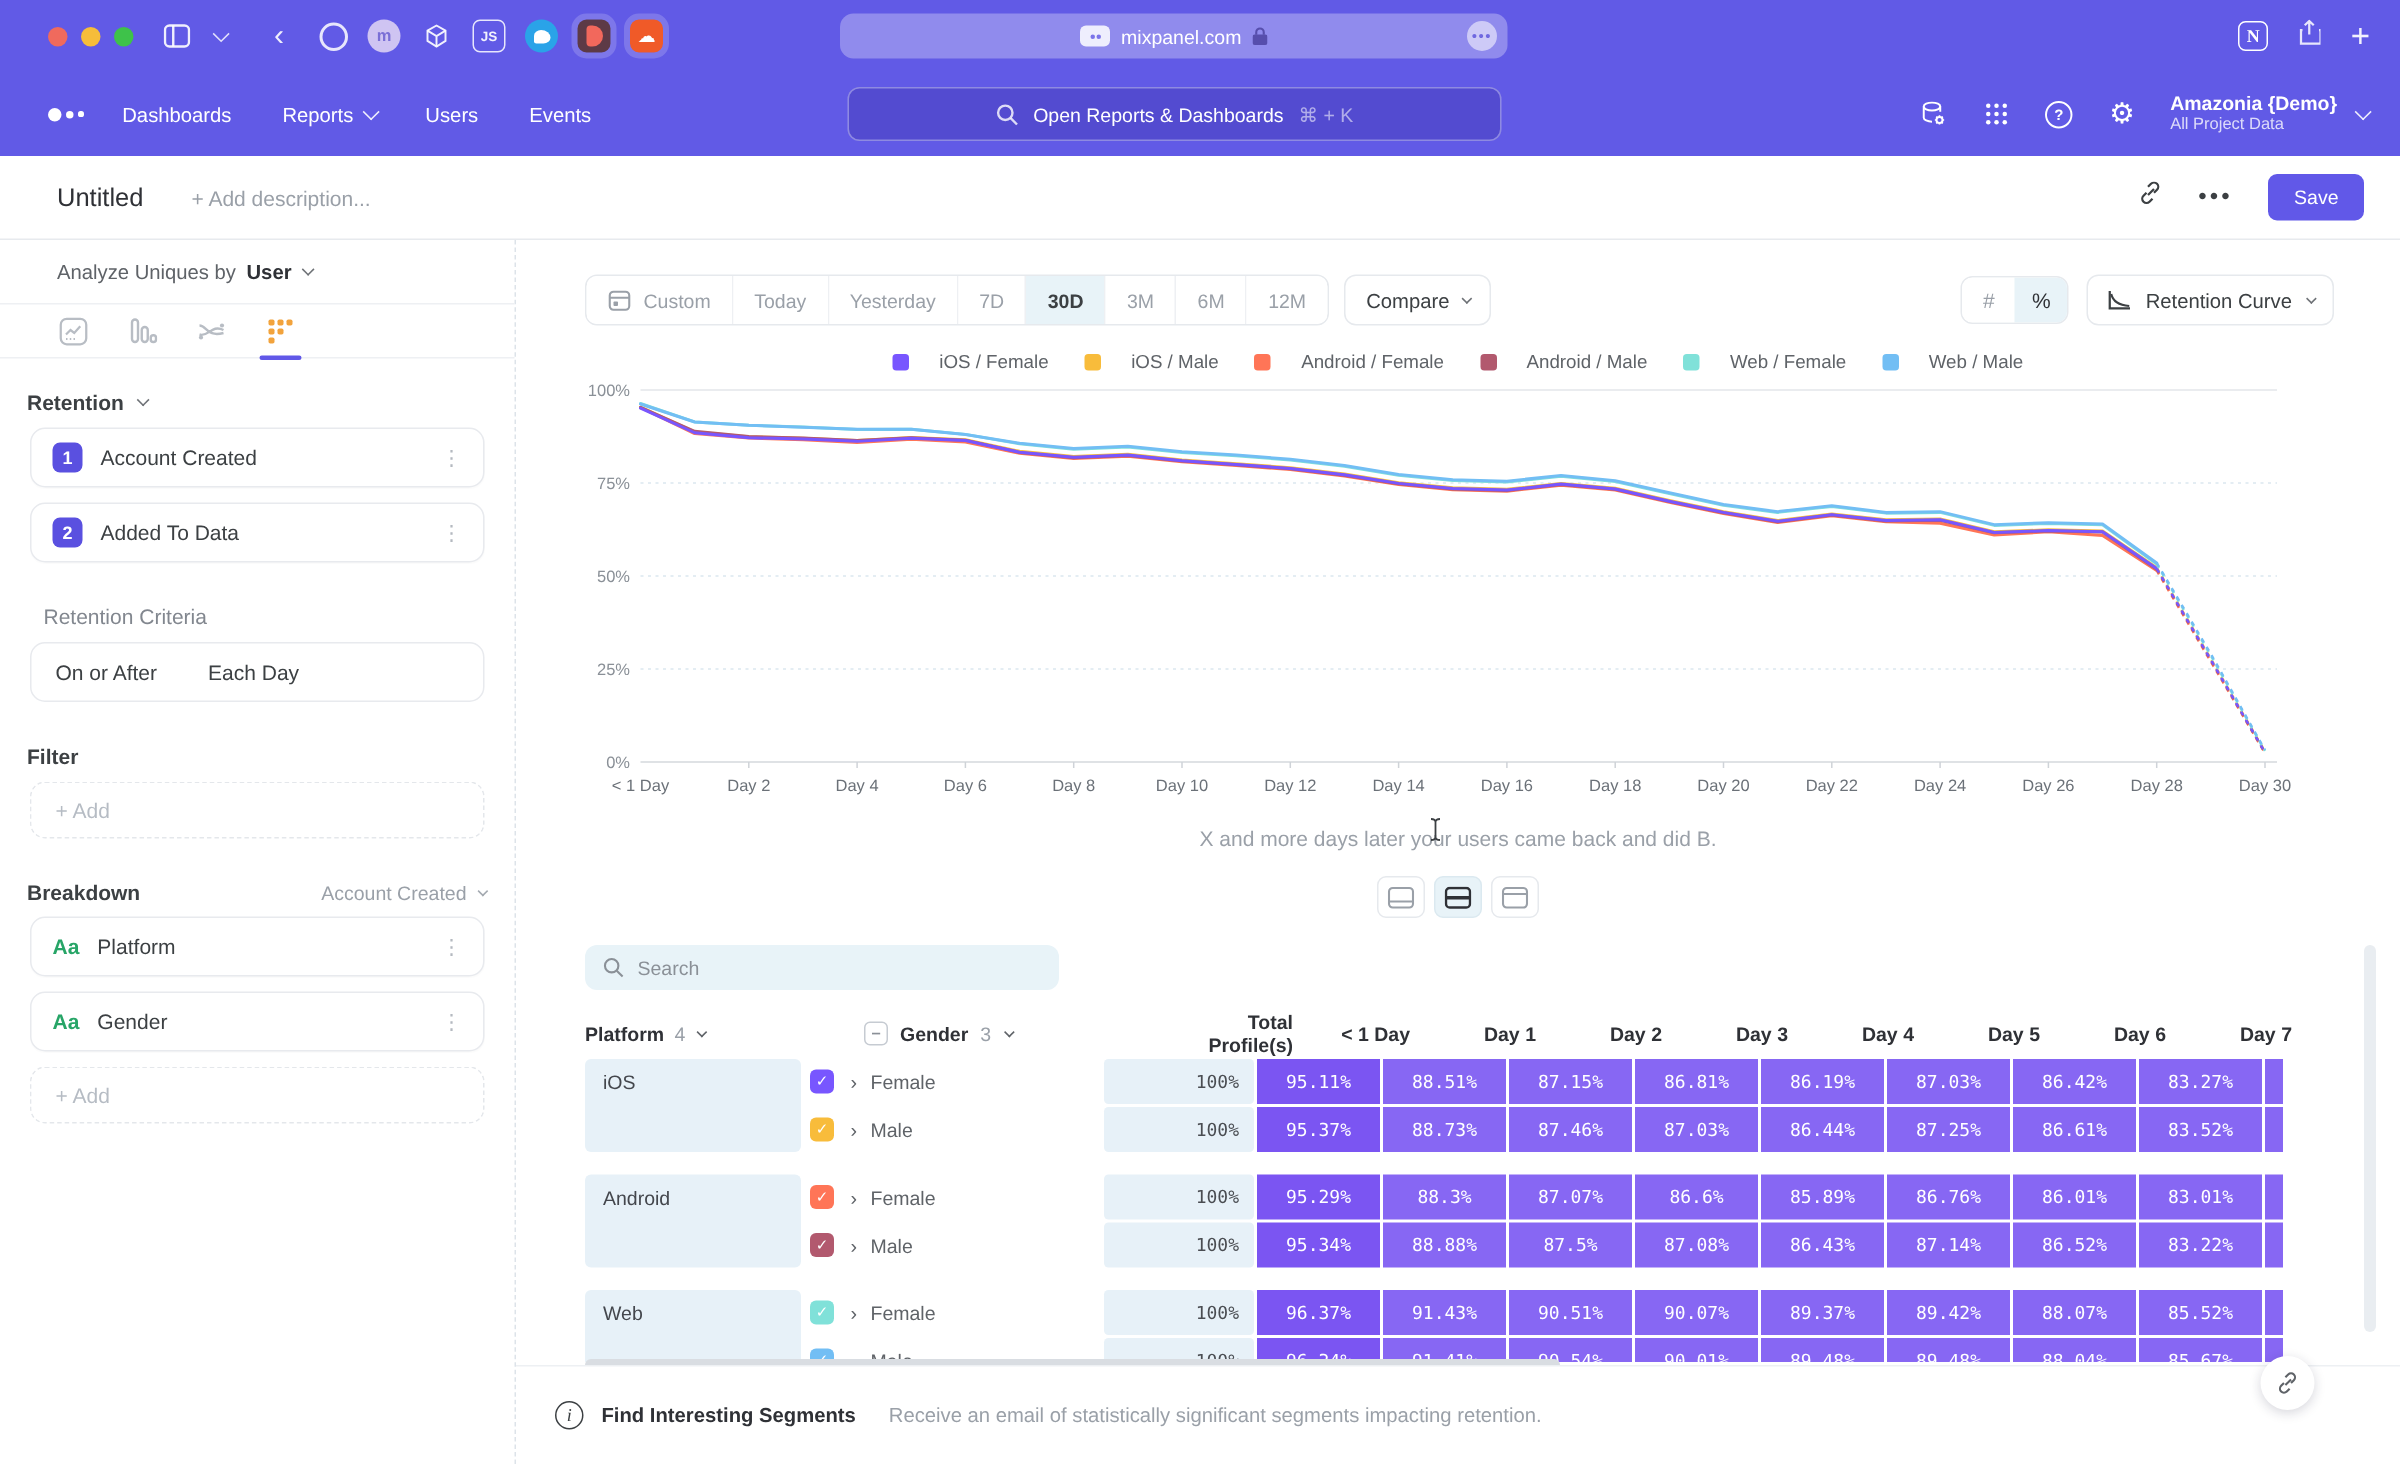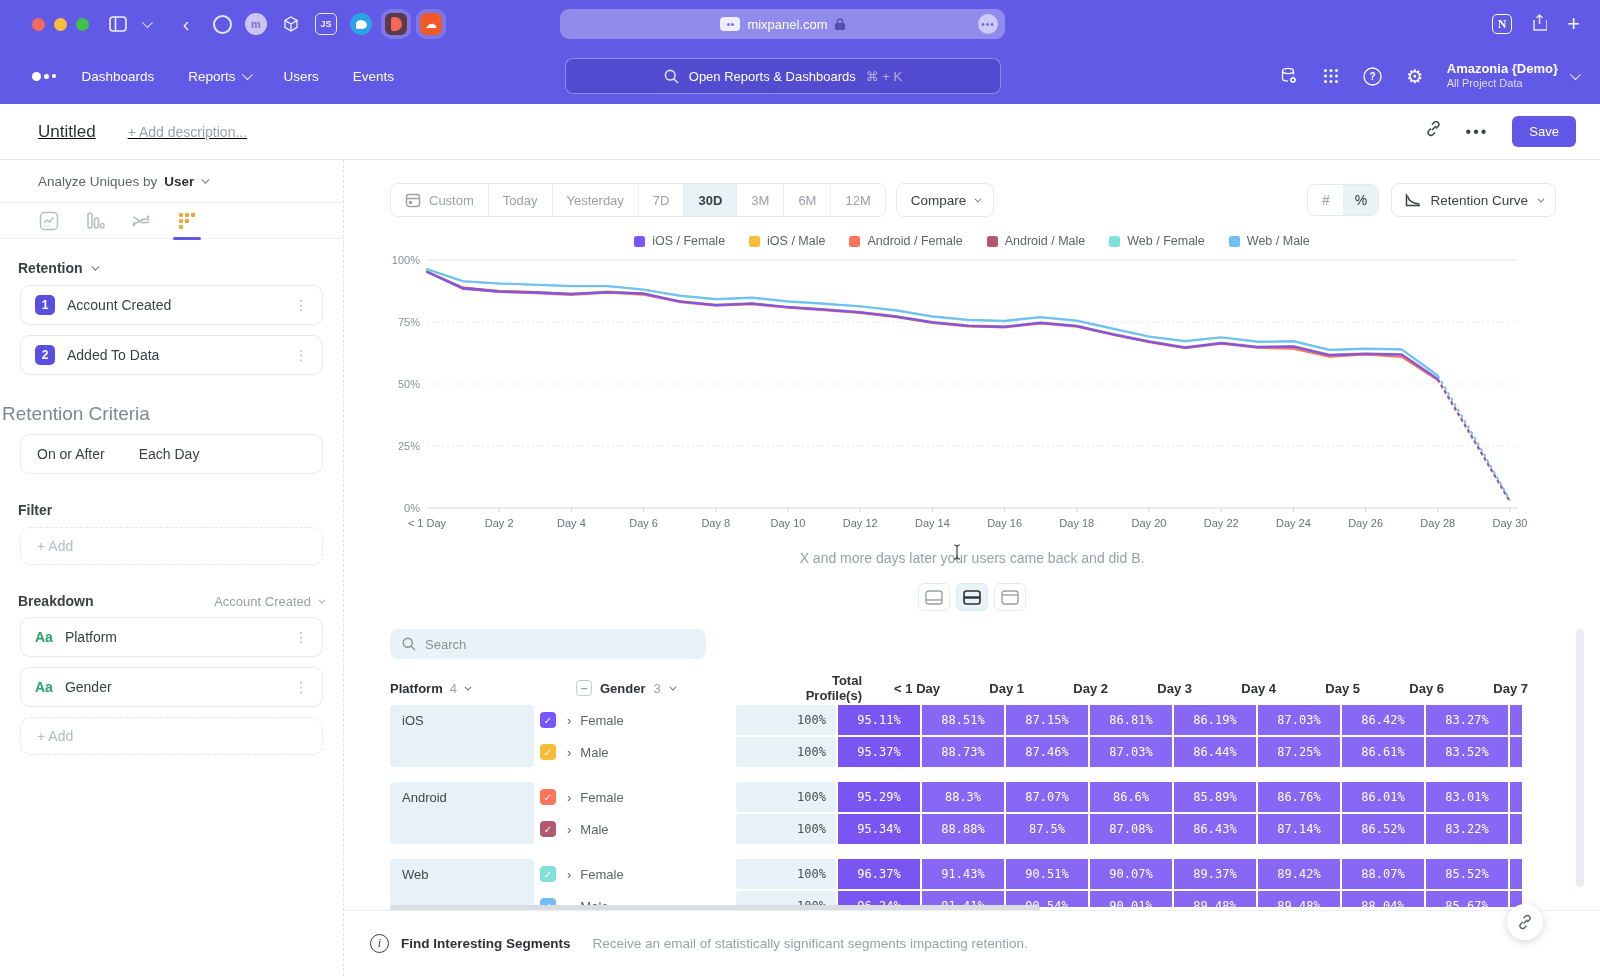--- a/index.html
+++ b/index.html
@@ -46,21 +46,21 @@
               background:rgba(20,12,110,.18); border-radius:8px; display:flex; align-items:center; justify-content:center;
               gap:10px; color:#fff; font-size:13px; }
   .mpsearch .hint { color:rgba(255,255,255,.55); }
   .mpnav-right { position:absolute; right:22px; display:flex; align-items:center; gap:22px; }
   .mpnav-right .nic { color:#fff; width:20px; height:20px; display:flex; align-items:center; justify-content:center; }
   .proj { text-align:left; color:#fff; line-height:1.25; display:flex; align-items:center; gap:12px;}
   .proj .p1 { font-size:13px; font-weight:bold; }
   .proj .p2 { font-size:11px; color:rgba(255,255,255,.78); }
 
   
-  .titlebar { height:56px; background:#fff; border-bottom:1px solid #e7eaee; display:flex; align-items:center; padding:0 24px; position:relative;text-decoration:underline;}
+  .titlebar { height:56px; background:#fff; border-bottom:1px solid #e7eaee; display:flex; align-items:center; padding:0 24px; position:relative;}
   .doc-title { font-size:17px; color:#2f3136; font-weight:500; margin-left:14px; }
   .doc-desc { font-size:14px; color:#9aa0a8; margin-left:32px; }
   .title-right { position:absolute; right:24px; display:flex; align-items:center; gap:24px; }
   .link-ic, .more-ic { color:#3c4043; font-size:16px; }
   .save-btn { background:#6158e8; color:#fff; font-size:13px; border:none; border-radius:6px; padding:8px 17px; cursor:pointer;}
 
   
   .content { display:flex; height:816px; }
   .sidebar { width:344px; border-right:1px dashed #dde3e9; position:relative; background:#fff; }
   .main { flex:1; position:relative; background:#fff; overflow:hidden; }
@@ -68,21 +68,21 @@
   
   .sb-analyze { height:43px; display:flex; align-items:center; padding:0 38px; font-size:13.5px; color:#5f6368; gap:7px; border-bottom:1px solid #eef0f3;}
   .sb-analyze b { color:#2f3136; font-weight:600; }
   .sb-analyze .chev { border-color:#5f6368; width:6px;height:6px;}
   .sb-tabs { height:36px; display:flex; align-items:center; gap:24px; padding:0 38px; border-bottom:1px solid #eef0f3; position:relative;}
   .sb-tab { width:22px; height:28px; display:flex; align-items:center; justify-content:center; color:#b8bdc4; position:relative;}
   .sb-tab.active { color:#f2a33c; }
   .sb-tab.active::after { content:""; position:absolute; left:-3px; right:-3px; bottom:-5px; height:3px; background:#6158e8; border-radius:2px;}
   .sb-label { font-size:14px; font-weight:600; color:#3c4043; display:flex; align-items:center; gap:8px; padding:0 18px;}
   .sb-label .chev{ border-color:#5f6368; width:6px; height:6px;}
-  .sb-sublabel { font-size:19px; color:#82878f; padding:0 2px; }
+  .sb-sublabel { font-size:14px; color:#82878f; padding:0 29px; }
   .card { margin:0 20px; height:40px; background:#fff; border:1px solid #e8eaee; border-radius:10px;
           display:flex; align-items:center; padding:0 14px; gap:12px; box-shadow:0 1px 1px rgba(40,40,60,.02);}
   .card .num { width:20px; height:20px; border-radius:5px; background:#5a50e0; color:#fff; font-size:12px; font-weight:bold;
                display:flex; align-items:center; justify-content:center;}
   .card .lbl { font-size:14px; color:#3c4043; flex:1; }
   .card .kebab { color:#b4b9c0; font-size:14px; letter-spacing:0; }
   .card .aa { color:#21a express565c; font-weight:bold; }
   .aa { color:#27a567; font-weight:bold; font-size:14px; }
   .crit-card { margin:0 20px; height:40px; border:1px solid #e8eaee; border-radius:10px; display:flex; align-items:center; gap:34px; padding:0 16px; font-size:14px; color:#3c4043;}
   .dash-add { margin:0 20px; height:38px; border:1.5px dashed #e4e7eb; border-radius:10px; display:flex; align-items:center; padding:0 16px; gap:8px; color:#b6bcc4; font-size:14px;}
@@ -103,21 +103,21 @@
   .cmp-btn { margin-left:10px; height:34px; border:1px solid #e6e9ed; border-radius:8px; background:#fff; display:flex; align-items:center; gap:8px; padding:0 14px; font-size:13.5px; color:#3c4043; cursor:pointer;}
   .cmp-btn .chev{width:5px;height:5px;border-color:#5f6368;}
   .ctr-right { margin-left:auto; display:flex; align-items:center; gap:12px; }
   .fmt-toggle { display:flex; border:1px solid #e6e9ed; border-radius:8px; overflow:hidden; height:32px;}
   .fmt-toggle .f { width:35px; display:flex; align-items:center; justify-content:center; font-size:14px; color:#9aa0a8; background:#fff; cursor:pointer;}
   .fmt-toggle .f.active { background:#e8f3f8; color:#2f3136; }
   .rc-btn { height:34px; border:1px solid #e6e9ed; border-radius:8px; background:#fff; display:flex; align-items:center; gap:9px; padding:0 13px; font-size:13.5px; color:#3c4043; cursor:pointer;}
   .rc-btn .chev{width:5px;height:5px;border-color:#5f6368;}
 
   .legend { margin-top:17px; display:flex; justify-content:center; gap:24px; }
-  .leg-it { display:flex; align-items:center; gap:7px; font-size:12.5px; color:#5f6368; }
+  .leg-it { display:flex; align-items:center; gap:20px; font-size:12.5px; color:#5f6368; }
   .leg-sw { width:11px; height:11px; border-radius:2.5px; }
 
   .chart-wrap { margin:6px 0 0 46px; position:relative; }
   .caption { text-align:center; color:#9aa0a8; font-size:14px; margin-top:6px; position:relative;}
   .ibeam { position:absolute; left:608px; top:-6px; color:#3c4043; }
 
   .view-toggle { display:flex; justify-content:center; gap:6px; margin-top:17px; }
   .vt { width:32px; height:28px; border:1px solid #e6e9ed; border-radius:6px; background:#fff; display:flex; align-items:center; justify-content:center; color:#9aa0a8; cursor:pointer;}
   .vt.active { background:#e8f3f8; color:#2f3136; border-color:#dbe9f0;}
 

